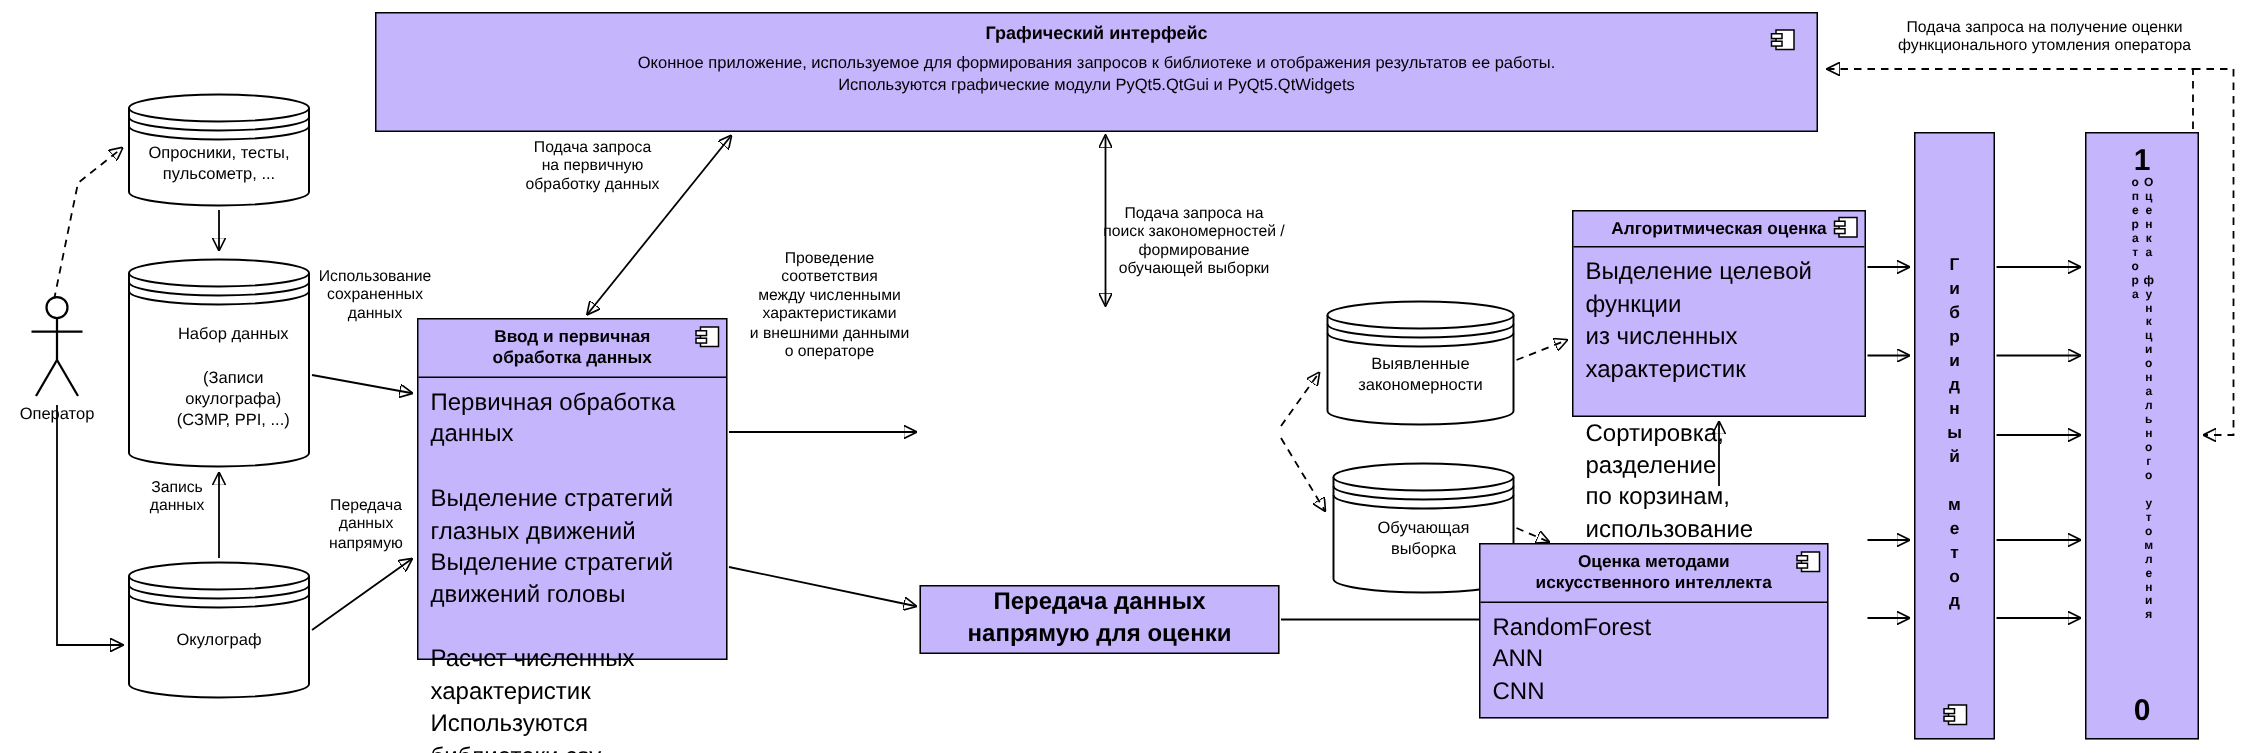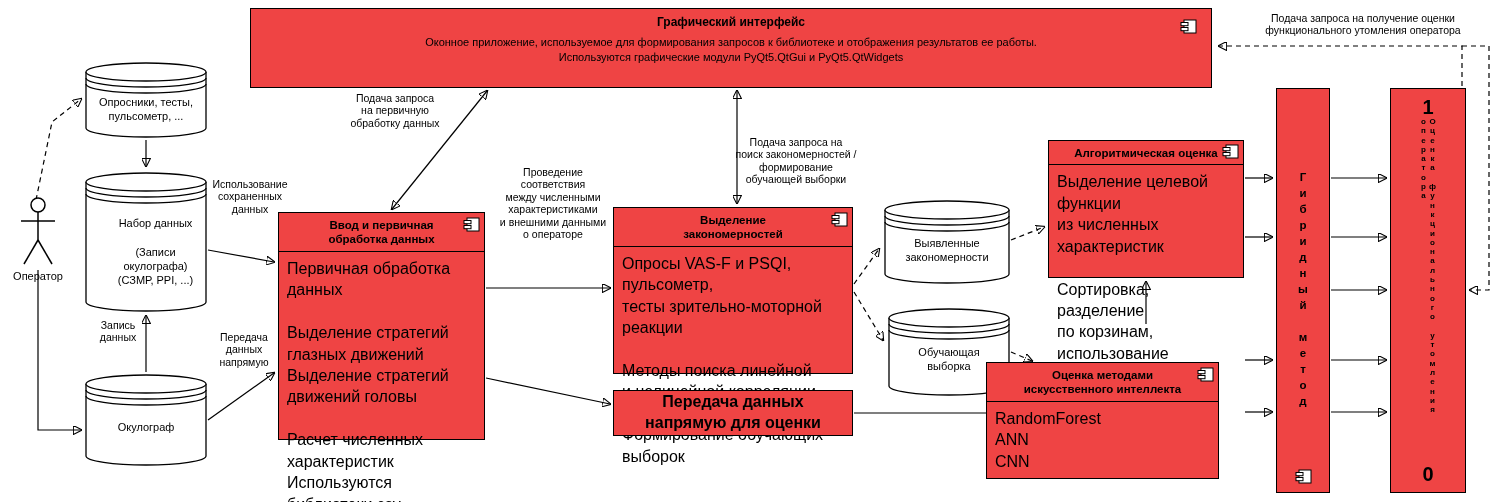--- a/index.html
+++ b/index.html
@@ -1,20 +1,20 @@
 <!DOCTYPE html>
 <html><head>
 <meta charset="utf-8">
 <style>
   html,body{margin:0;padding:0;background:#fff;font-family:"Liberation Sans",sans-serif;color:#000;}
   .canvas{position:relative;width:1494px;height:502px;background:#fff;overflow:hidden;}
   svg.wires{position:absolute;left:0;top:0;width:1494px;height:502px;}
   svg.wires path{stroke:#000;stroke-width:1.2;fill:none;}
   svg.wires path.dash{stroke-dasharray:5 4;}
-  .node{position:absolute;background:#ef4444;border:1.5px solid #000;box-sizing:border-box;}
+  .node{position:absolute;background:#c4b5fd;border:1.5px solid #000;box-sizing:border-box;}
   .hdr{position:relative;font-weight:bold;text-align:center;white-space:pre-line;font-size:11.5px;line-height:1.25;padding:5px 6px 4px 6px;border-bottom:1px solid #000;}
   .hdr-plain{position:relative;font-weight:bold;text-align:center;white-space:pre-line;font-size:12px;line-height:1.25;padding:6px 6px 3px 6px;}
   .bdy{white-space:pre-line;font-size:16px;line-height:1.34;padding:6px 8px;text-align:left;}
   .bdy-center{white-space:pre-line;font-size:11px;line-height:1.4;padding:2px 8px;text-align:center;}
   .lbl{position:absolute;text-align:center;white-space:pre-line;font-size:10.5px;line-height:1.18;}
   .cyl{position:absolute;}
   .cyl svg{position:absolute;left:0;top:0;}
   .cyl .cyl-text{position:absolute;left:0;top:0;right:0;bottom:0;display:flex;align-items:center;justify-content:center;text-align:center;white-space:pre-line;font-size:11px;line-height:1.3;}
   .comp-icon{position:absolute;width:17px;height:15px;}
   .flexcenter{display:flex;align-items:center;justify-content:center;}
@@ -163,36 +163,20 @@
 Используются библиотеки csv
 и pandas для работы
 с табличными данными</div>
     <svg class="comp-icon" style="right:4px;top:4px;" viewBox="0 0 17 15">
       <rect x="4" y="1" width="12" height="13" fill="#fff" stroke="#000"></rect>
       <rect x="1" y="3.5" width="7" height="3.2" fill="#fff" stroke="#000"></rect>
       <rect x="1" y="8.5" width="7" height="3.2" fill="#fff" stroke="#000"></rect>
     </svg>
   </div>
 
-  <div class="node" style="left:613px;top:207px;width:240px;height:167px;">
-    <div class="hdr">Выделение
-закономерностей</div>
-    <div class="bdy">Опросы VAS-F и PSQI, пульсометр,
-тесты зрительно-моторной реакции
-
-Методы поиска линейной
-и нелинейной корреляции
-
-Формирование обучающих выборок</div>
-    <svg class="comp-icon" style="right:4px;top:4px;" viewBox="0 0 17 15">
-      <rect x="4" y="1" width="12" height="13" fill="#fff" stroke="#000"></rect>
-      <rect x="1" y="3.5" width="7" height="3.2" fill="#fff" stroke="#000"></rect>
-      <rect x="1" y="8.5" width="7" height="3.2" fill="#fff" stroke="#000"></rect>
-    </svg>
-  </div>
 
   <div class="node flexcenter" style="left:613px;top:390px;width:240px;height:46px;">
     <div style="font-weight:bold;text-align:center;white-space:pre-line;font-size:16px;line-height:1.3;">Передача данных
 напрямую для оценки</div>
   </div>
 
   <div class="node" style="left:1048px;top:140px;width:196px;height:138px;">
     <div class="hdr">Алгоритмическая оценка</div>
     <div class="bdy">Выделение целевой функции
 из численных характеристик

